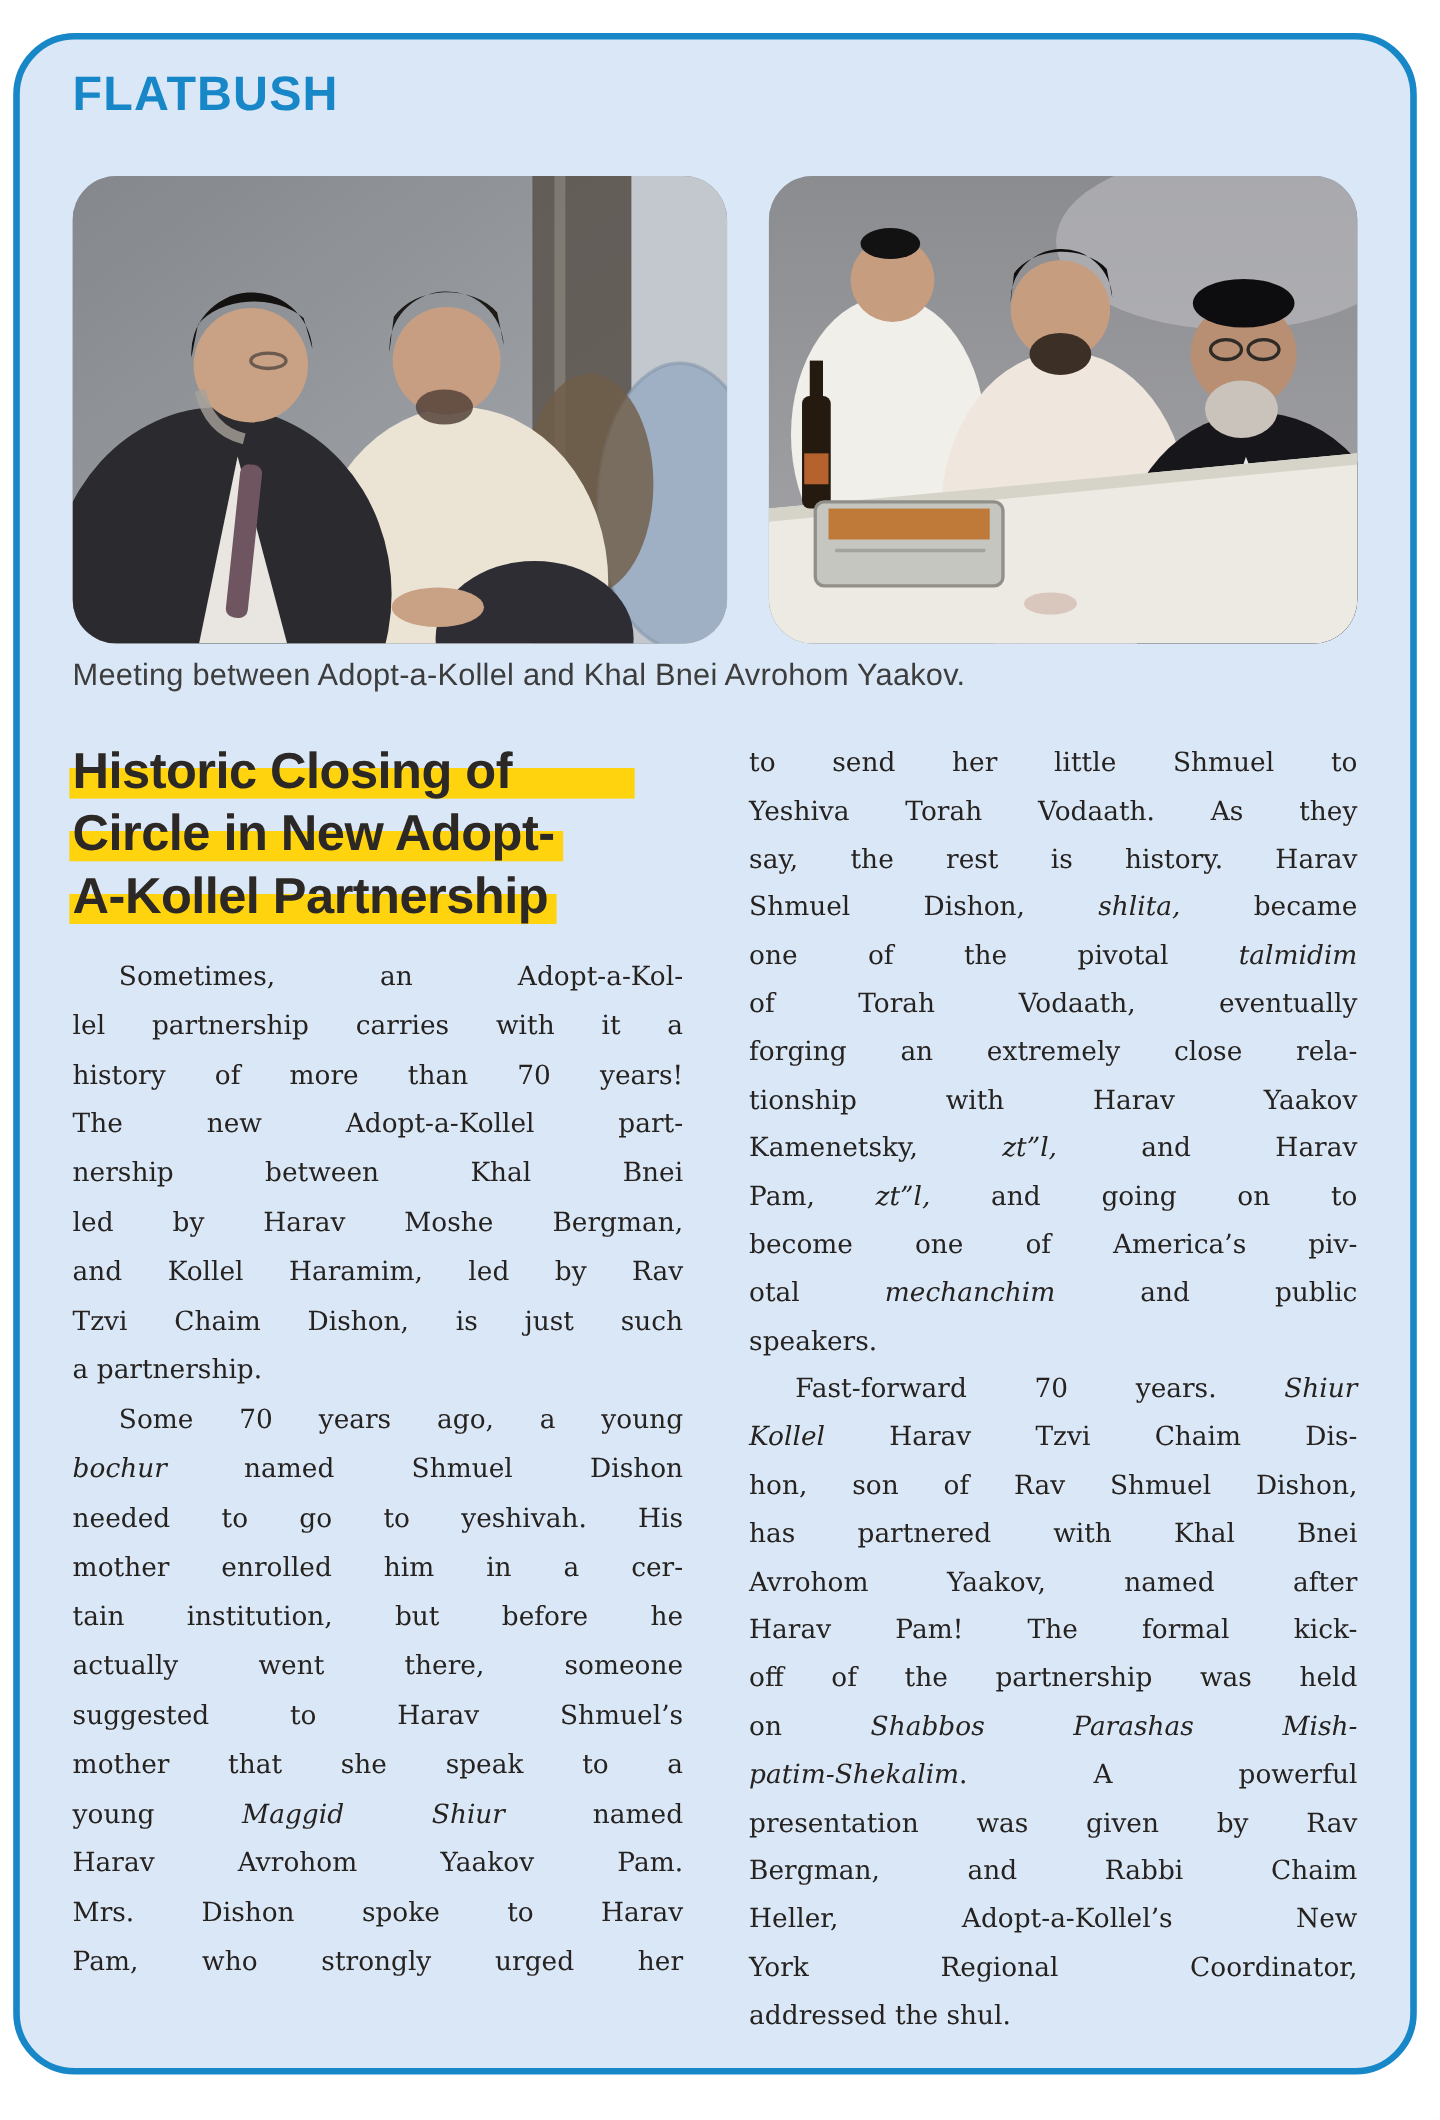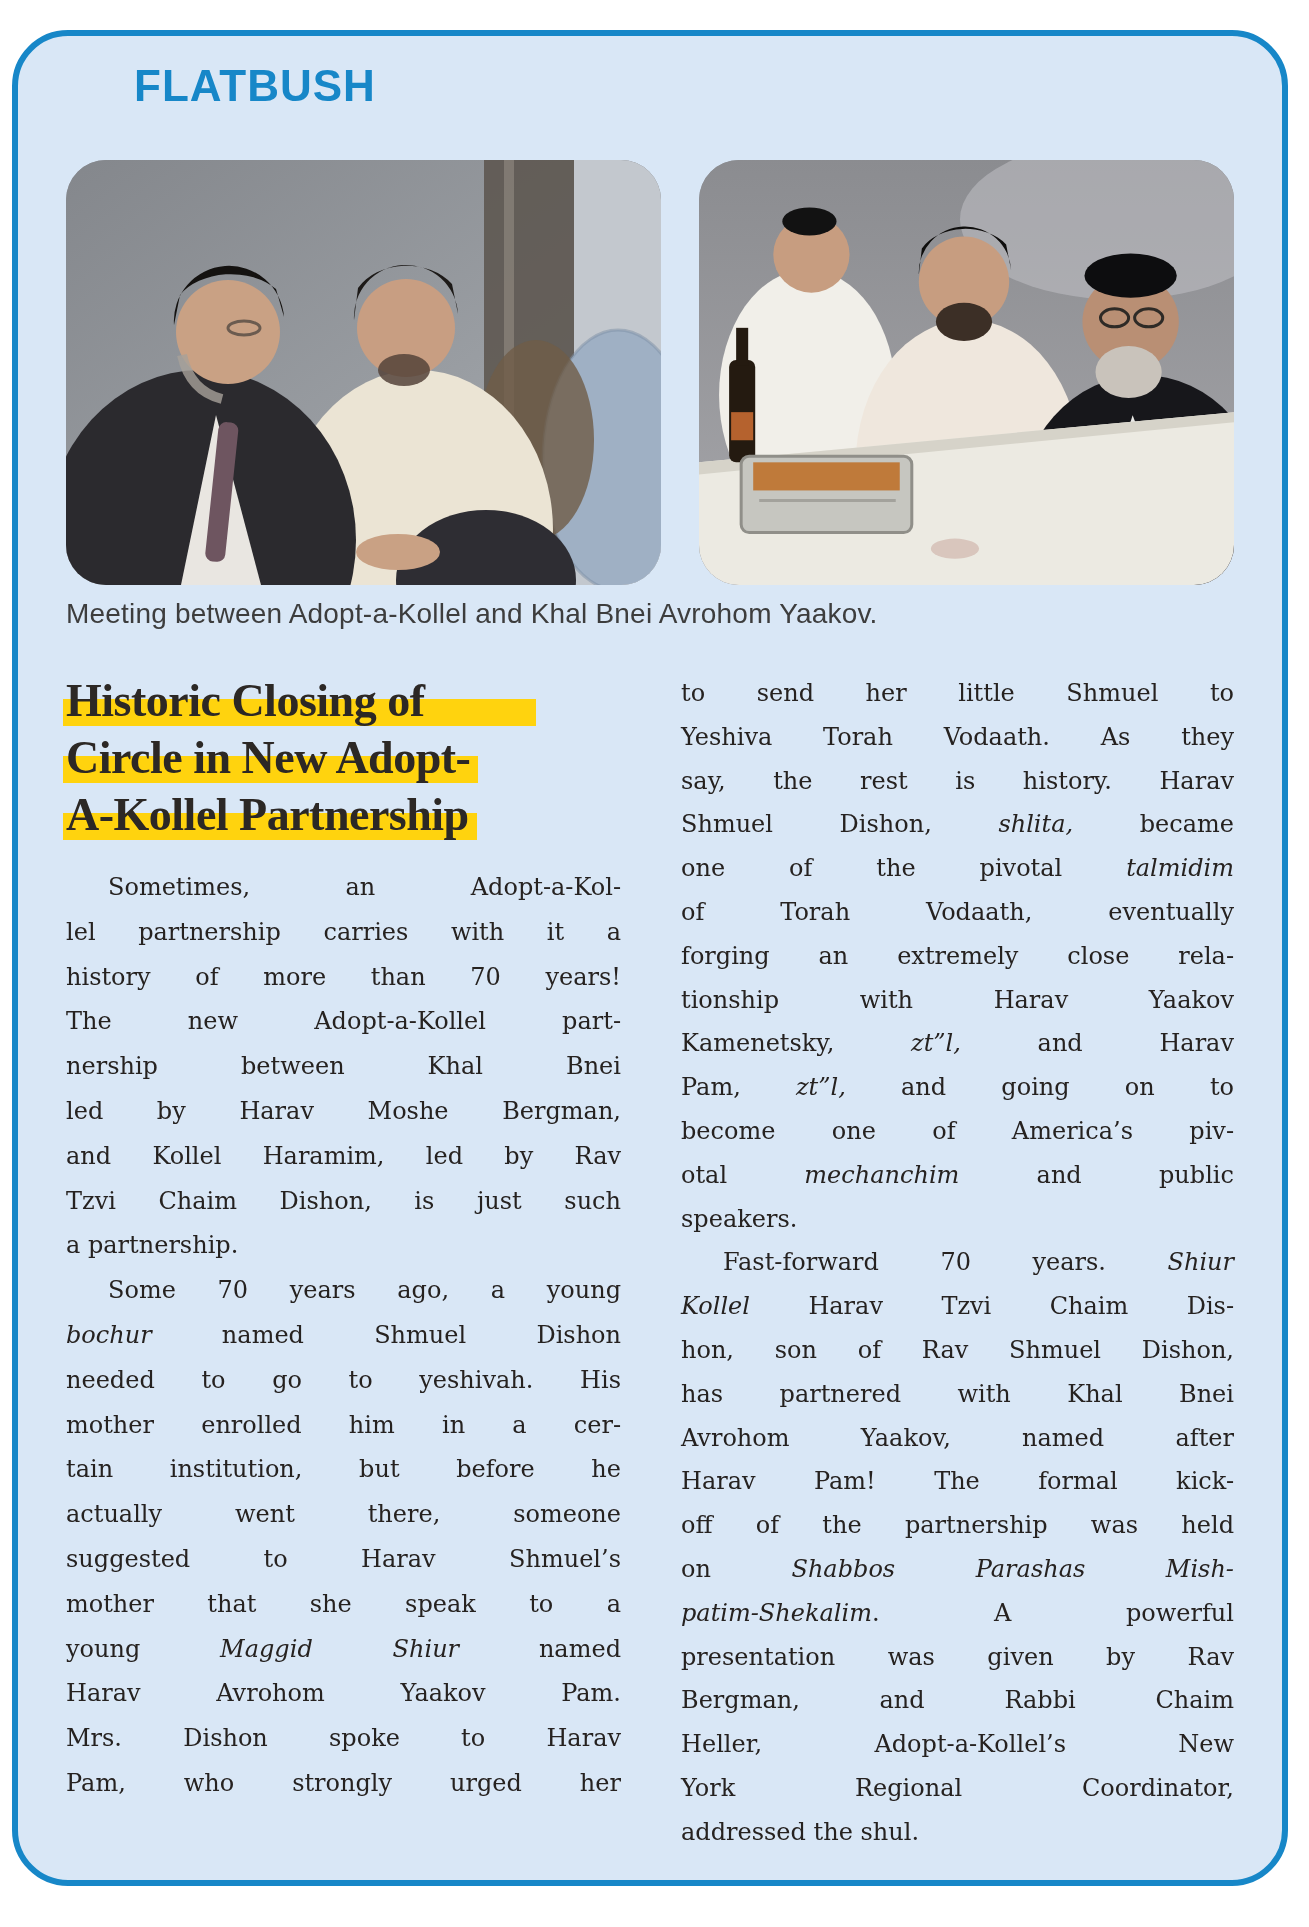--- a/index.html
+++ b/index.html
@@ -19,21 +19,21 @@
   .frame{
     position:absolute;left:12px;top:30px;
     width:1276px;height:1856px;
     background:var(--panel_bg);
     border:6px solid var(--border_blue);
     border-radius:56px;
     padding:0 48px;
     overflow:hidden;
   }
   .section-label{
-    margin-top:28px;margin-left:68px;
+    margin-top:28px;
     font-size:44px;line-height:1;font-weight:800;
     letter-spacing:1px;color:var(--accent_blue);
     font-family:"Liberation Sans",sans-serif;
   }
   .photos{display:flex;gap:38px;margin-top:52px;}
   .photo{
     height:425px;border-radius:40px;overflow:hidden;
     background:#8e9196;flex:0 0 auto;
   }
   .photo svg{display:block;width:100%;height:100%;}
@@ -46,21 +46,21 @@
   }
   .columns{display:flex;margin-top:43px;}
   .col-left{width:555px;flex:0 0 555px;}
   .gutter{flex:0 0 60px;}
   .col-right{width:553px;flex:0 0 553px;}
   .headline{margin:0 0 22px 0;}
   .hline{line-height:57px;font-size:46px;font-weight:800;color:#2c2825;
     font-family:"Liberation Sans",sans-serif;letter-spacing:-0.5px;white-space:nowrap;}
   .hline .hl{
     background-image:linear-gradient(180deg, rgba(0,0,0,0) 47%, var(--highlight_yellow) 47%);
-    padding:0 8px 0 3px;margin-left:-3px;font-family:Liberation Serif, serif;
+    padding:0 8px 0 3px;margin-left:-3px;
   }
   .hline.first .hl{padding-right:112px;}
   .body-text{font-family:"DejaVu Serif","Liberation Serif",serif;
     font-size:24px;color:var(--text_dark);}
   .col-left .body-text{line-height:44.8px;}
   .col-right .body-text{line-height:43.8px;}
   .line{text-align:justify;text-align-last:justify;}
   .line.end{text-align-last:left;}
   .line.indent{text-indent:42px;}
   .line i{}

